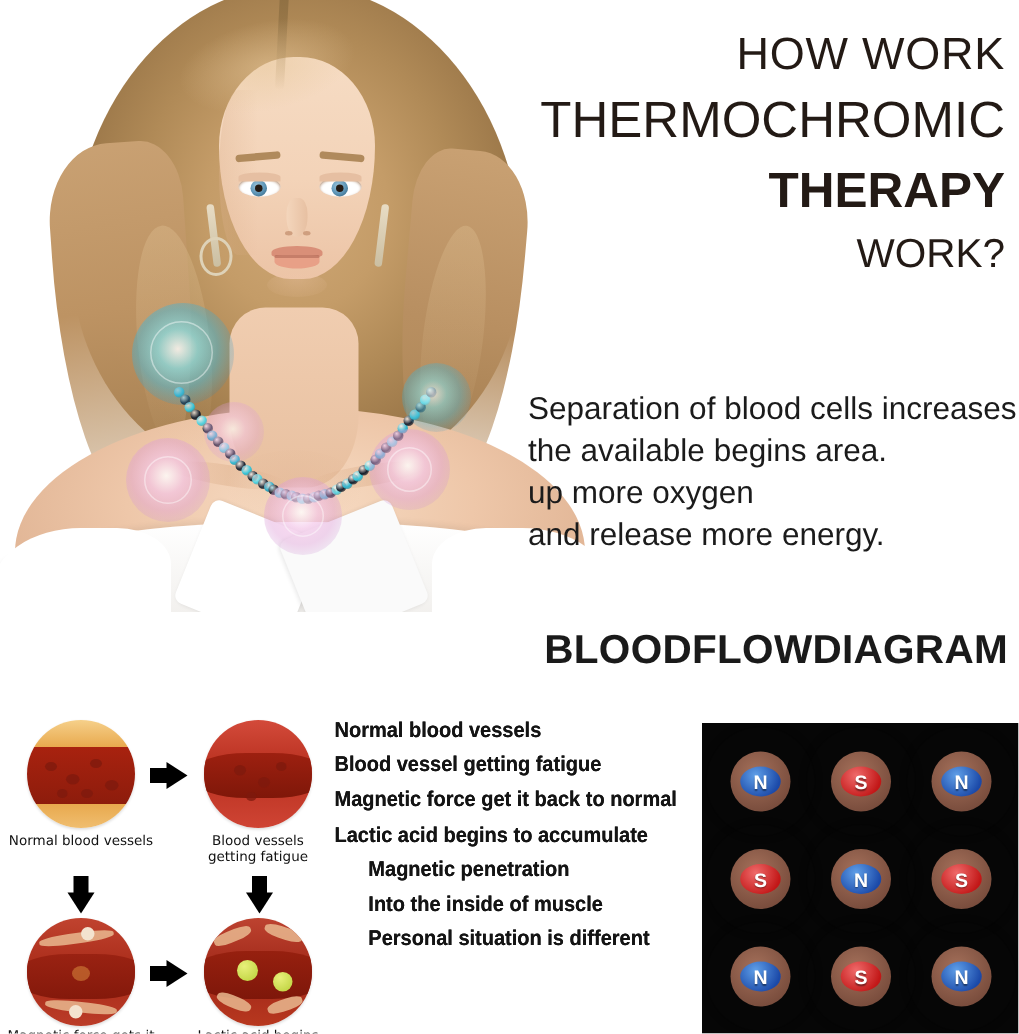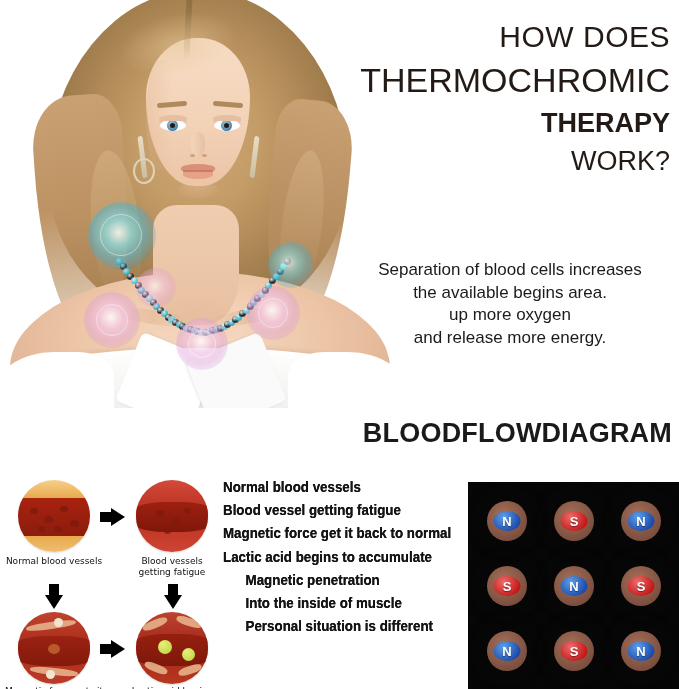--- a/index.html
+++ b/index.html
@@ -102,24 +102,24 @@
   
   .swirl { position:absolute; border-radius:50%; }
   .swirl-cyan { background:radial-gradient(circle at 45% 45%, #ffffffcc 0%, #7fe3f0aa 25%, #45b8d980 50%, #2e8fc030 72%, #2e8fc000 100%); }
   .swirl-pink { background:radial-gradient(circle at 48% 45%, #ffffffcc 0%, #f3c4e8aa 28%, #e0a0d870 55%, #c48ad030 75%, #c48ad000 100%); }
   .swirl-ring { position:absolute; border-radius:50%; border:1.5px solid #ffffff70; }
 
   
   #headline { position:absolute; left:330px; top:18px; width:340px; text-align:right; color:#231a15; }
   #h-how { font-size:30px; font-weight:400; letter-spacing:0.5px; line-height:1.25; }
   #h-thermo { font-size:34px; font-weight:400; letter-spacing:0px; line-height:1.45; }
-  #h-therapy { font-size:27px; font-weight:700; letter-spacing:0px; line-height:1.35; }
+  #h-therapy { font-size:33px; font-weight:700; letter-spacing:0px; line-height:1.35; }
   #h-work { font-size:27px; font-weight:400; line-height:1.5; }
-  #paragraph { position:absolute; left:352px; top:259px; width:316px; text-align:center;
-    font-size:17px; line-height:1.33; color:#1b1b1b; }
+  #paragraph { position:absolute; left:352px; top:259px; width:316px; text-align:left;
+    font-size:21px; line-height:1.33; color:#1b1b1b; }
   #paragraph span { display:block; white-space:nowrap; }
 
   
   #bottom-section { position:absolute; left:0; top:408px; width:679px; height:281px; background:#fff; }
   #bd-title { position:absolute; left:0; top:10px; width:672px; text-align:right;
     font-size:27px; font-weight:700; letter-spacing:0.2px; color:#1a1a1a; }
   #bd-sub { position:absolute; left:0; top:42px; width:672px; text-align:right;
     font-size:21px; font-weight:400; letter-spacing:0.2px; color:#1a1a1a; }
 
   
@@ -278,21 +278,21 @@
     <div class="swirl-ring" style="left:96px;top:304px;width:32px;height:32px;"></div>
     <div class="swirl swirl-pink" style="left:176px;top:318px;width:52px;height:52px;"></div>
     <div class="swirl-ring" style="left:188px;top:330px;width:28px;height:28px;"></div>
     <div class="swirl swirl-pink" style="left:246px;top:286px;width:54px;height:54px;"></div>
     <div class="swirl-ring" style="left:258px;top:298px;width:30px;height:30px;"></div>
     <div class="swirl swirl-cyan" style="left:268px;top:242px;width:46px;height:46px;opacity:.8;"></div>
     <div class="swirl swirl-pink" style="left:136px;top:268px;width:40px;height:40px;opacity:.75;"></div>
   </div>
 
   <div id="headline">
-    <div id="h-how">HOW DOES</div>
+    <div id="h-how">HOW WORK</div>
     <div id="h-thermo">THERMOCHROMIC</div>
     <div id="h-therapy">THERAPY</div>
     <div id="h-work">WORK?</div>
   </div>
 
   <div id="paragraph">
     <span>Separation of blood cells increases</span>
     <span>the available begins area.</span>
     <span>up more oxygen</span>
     <span>and release more energy.</span>

